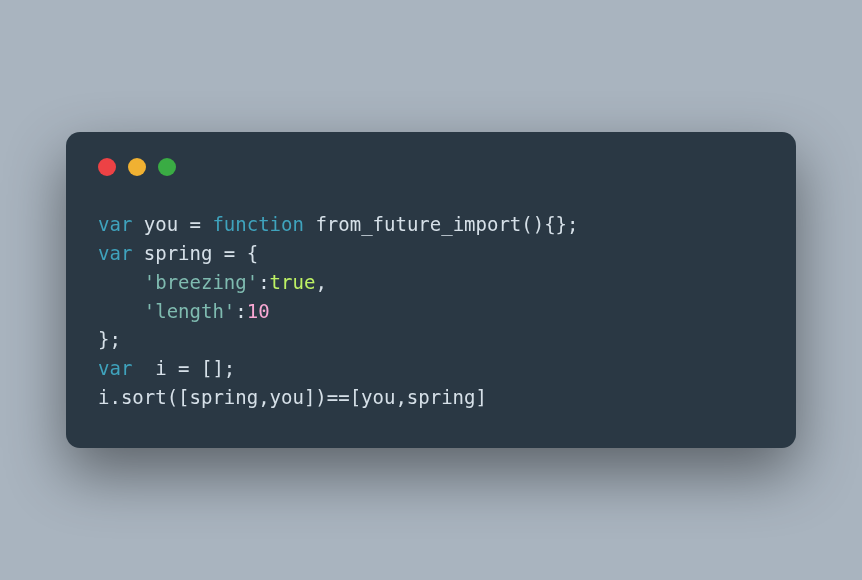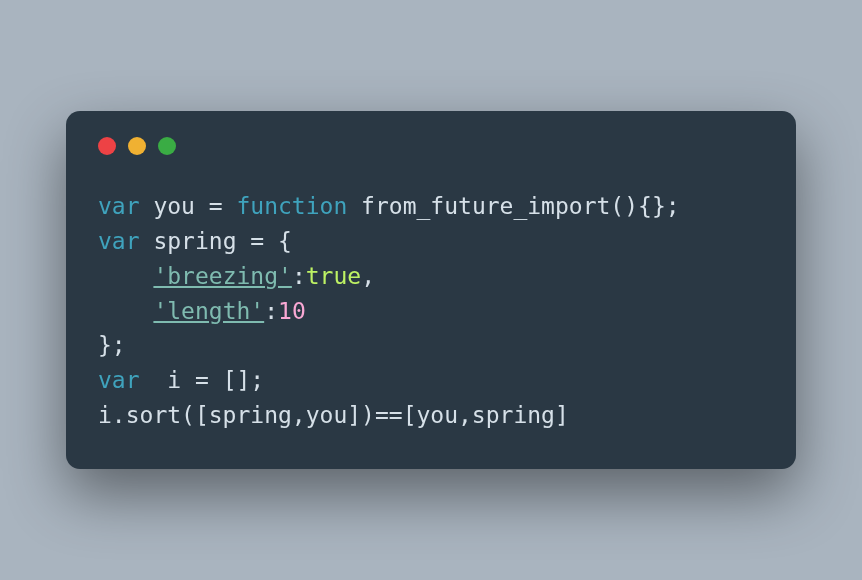--- a/index.html
+++ b/index.html
@@ -26,28 +26,28 @@
     }
     .dot {
       width: 18px;
       height: 18px;
       border-radius: 50%;
     }
     .dot-red { background: #ed4245; }
     .dot-yellow { background: #f0b132; }
     .dot-green { background: #3aac44; }
     .code {
-      font-size: 23px;
+      font-size: 19px;
       line-height: 1.52;
       white-space: pre;
       color: #d6e0e8;
     }
     .kw { color: #3fa3bd; }
     .fn { color: #d6e0e8; }
-    .str { color: #7fbbb0; text-decoration: underline; }
+    .str { color: #7fbbb0; }
     .bool { color: #bef264; }
     .num { color: #f9a8d4; }
     .punct { color: #d6e0e8; }
     .ident { color: #d6e0e8; }
   </style>
 </head>
 <body>
 
 <div class="window">
   <div class="titlebar">

